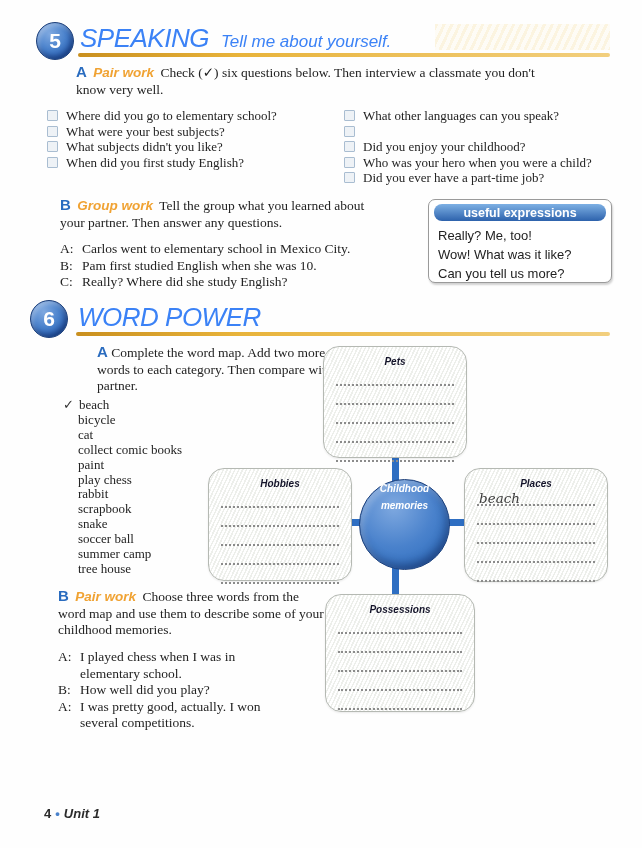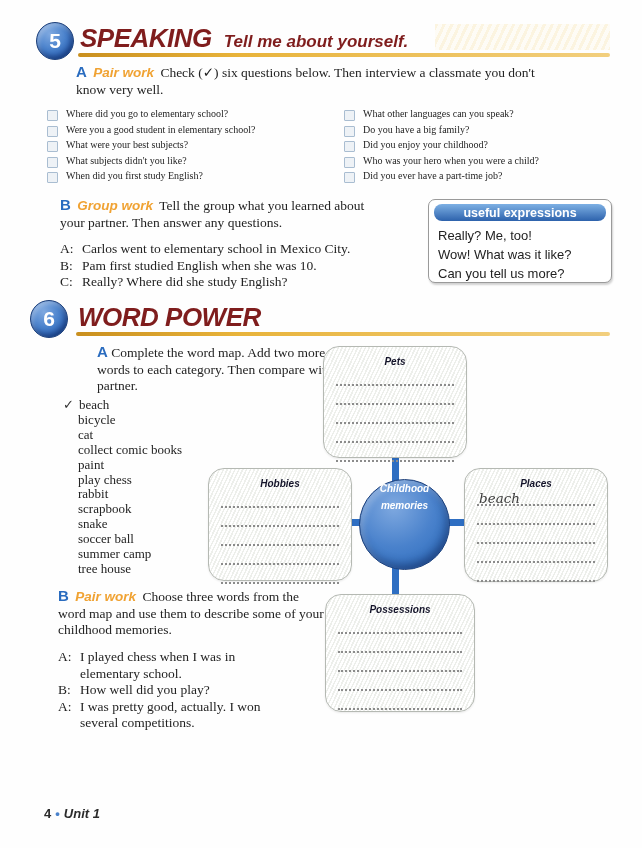--- a/index.html
+++ b/index.html
@@ -5,35 +5,35 @@
   html,body{margin:0;padding:0;}
   .page{position:relative;width:642px;height:848px;background:#fefefe;overflow:hidden;
         font-family:"Liberation Serif",serif;color:#232323;}
   
   .num-circle{position:absolute;width:36px;height:36px;border-radius:50%;
     background:radial-gradient(circle at 36% 30%, #7fa9e0 0%, #4a82cc 45%, #2f66b8 72%, #1f4c96 100%);
     border:1px solid #1c3f7a;
     box-shadow:inset -2px -3px 5px rgba(10,30,80,.5), inset 2px 3px 4px rgba(255,255,255,.35);
     color:#fff;font-family:"Liberation Sans",sans-serif;font-weight:bold;font-size:21px;
     display:flex;align-items:center;justify-content:center;}
-  .sec-title{position:absolute;font-family:"Liberation Sans",sans-serif;font-weight:bold;
-    font-style:italic;font-size:26px;color:#7f1d1d;letter-spacing:-0.5px;white-space:nowrap;}
+  .sec-title{position:absolute;font-family:"Liberation Sans",sans-serif;font-weight:normal;
+    font-style:italic;font-size:26px;color:#3b82f6;letter-spacing:-0.5px;white-space:nowrap;}
   .sec-sub{font-size:17px;margin-left:12px;letter-spacing:0;}
   .gold-rule{position:absolute;height:4px;background:linear-gradient(90deg,#c98f1e,#e8b33a 30%,#f2cf7e);
     border-radius:2px;}
   .decor{position:absolute;left:435px;top:24px;width:175px;height:26px;opacity:.30;
     background:repeating-linear-gradient(115deg,#f6dd9a 0 3px,#fdf6e2 3px 7px);}
   
   .para{position:absolute;font-size:13.5px;line-height:16.5px;}
   .letter{font-family:"Liberation Sans",sans-serif;font-weight:bold;font-size:15px;color:#2a6cbf;}
   .tag{font-family:"Liberation Sans",sans-serif;font-weight:bold;font-style:italic;
        font-size:13.5px;color:#f0a232;margin:0 3px;}
   
   .qcol{position:absolute;}
-  .qrow{display:flex;align-items:flex-start;height:15.5px;font-size:10px;white-space:nowrap;}
+  .qrow{display:flex;align-items:flex-start;height:15.5px;font-size:13px;white-space:nowrap;}
   .checkbox{flex:0 0 auto;width:9px;height:9px;margin:2px 8px 0 0;border:1.5px solid #a9bdd1;
             background:#eef2f6;border-radius:1px;}
   
   .dialogue{position:absolute;font-size:13.5px;line-height:16.5px;}
   .dline{display:flex;}
   .dspeaker{flex:0 0 22px;}
   
   .expr-box{position:absolute;left:428px;top:199px;width:182px;height:82px;background:#fff;
     border:1px solid #9a9a9a;border-radius:7px;box-shadow:1px 2px 2px rgba(0,0,0,.18);}
   .expr-head{margin:4px 5px 5px;height:17px;border-radius:8px;
@@ -88,43 +88,38 @@
     <span>Check (✓) six questions below. Then interview a classmate you don't know very well.</span>
   </div>
 
   <div class="qcol" style="left:47px;top:108px;">
     <div class="qrow">
         <span class="checkbox"></span>
         <span>Where did you go to elementary school?</span>
       </div>
     <div class="qrow">
         <span class="checkbox"></span>
-        <span>Were you a good student in elementary school?</span>
-      </div>
-    <div class="qrow">
-        <span class="checkbox"></span>
         <span>What were your best subjects?</span>
       </div>
     <div class="qrow">
         <span class="checkbox"></span>
         <span>What subjects didn't you like?</span>
       </div>
     <div class="qrow">
         <span class="checkbox"></span>
         <span>When did you first study English?</span>
       </div>
   </div>
   <div class="qcol" style="left:344px;top:108px;">
     <div class="qrow">
         <span class="checkbox"></span>
         <span>What other languages can you speak?</span>
       </div>
     <div class="qrow">
         <span class="checkbox"></span>
-        <span>Do you have a big family?</span>
       </div>
     <div class="qrow">
         <span class="checkbox"></span>
         <span>Did you enjoy your childhood?</span>
       </div>
     <div class="qrow">
         <span class="checkbox"></span>
         <span>Who was your hero when you were a child?</span>
       </div>
     <div class="qrow">

